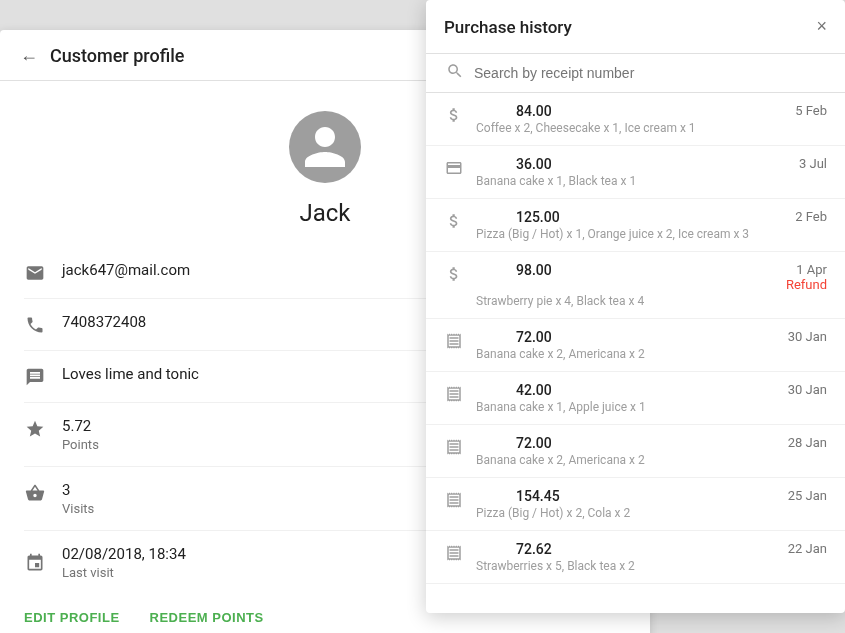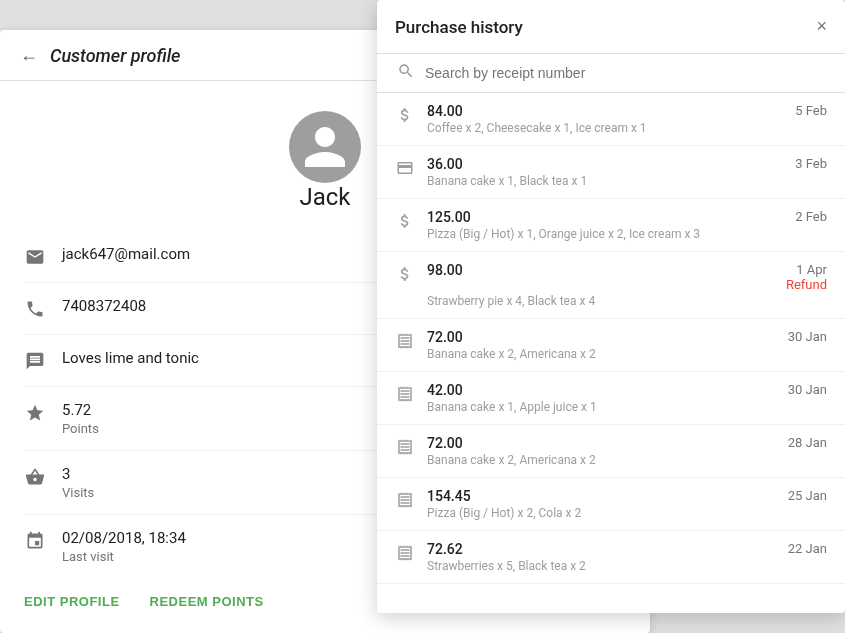--- a/index.html
+++ b/index.html
@@ -53,21 +53,20 @@
     .back-arrow {
       color: #555;
       font-size: 18px;
       cursor: pointer;
     }
 
     .profile-title {
       font-size: 18px;
       font-weight: 500;
       color: #212121;
-      font-style: italic;
     }
 
     .add-to-ticket-btn {
       color: #4CAF50;
       font-size: 13px;
       font-weight: 700;
       letter-spacing: 0.5px;
       cursor: pointer;
       background: none;
       border: none;
@@ -93,37 +92,38 @@
     .avatar-circle svg {
       width: 50px;
       height: 50px;
       fill: #fff;
     }
 
     .profile-name {
       font-size: 24px;
       font-weight: 400;
       color: #212121;
-      margin-top: 0;
+      margin-top: 16px;
     }
 
     .profile-info {
       padding: 0 24px;
     }
 
     .info-row {
       display: flex;
       align-items: flex-start;
       padding: 14px 0;
       border-bottom: 1px solid #f0f0f0;
       gap: 16px;
     }
 
     .info-row:last-child {
       border-bottom: none;
+      align-items: center;
     }
 
     .info-icon {
       width: 22px;
       height: 22px;
       color: #757575;
       flex-shrink: 0;
       margin-top: 1px;
       display: flex;
       align-items: center;
@@ -167,21 +167,21 @@
       cursor: pointer;
       background: none;
       border: none;
     }
 
     
     .purchase-panel {
       position: absolute;
       right: 0;
       top: 0;
-      width: 468px;
+      width: 419px;
       height: 613px;
       background: #fff;
       border-radius: 4px;
       box-shadow: 0 4px 20px rgba(0,0,0,0.2);
       z-index: 2;
       display: flex;
       flex-direction: column;
       overflow: hidden;
     }
 
@@ -264,20 +264,21 @@
     }
 
     .receipt-content {
       flex: 1;
     }
 
     .receipt-top {
       display: flex;
       justify-content: space-between;
       align-items: flex-start;
+      margin-left: 40px;
     }
 
     .receipt-amount {
       font-size: 14px;
       font-weight: 500;
       color: #212121;
     }
 
     .receipt-date {
       font-size: 13px;
@@ -430,21 +431,21 @@
         <div class="receipt-item">
     <div class="receipt-icon">
             <svg viewBox="0 0 24 24" fill="#9e9e9e" width="18" height="18">
               <path d="M20 4H4c-1.11 0-2 .89-2 2v12c0 1.11.89 2 2 2h16c1.11 0 2-.89 2-2V6c0-1.11-.89-2-2-2zm0 14H4v-6h16v6zm0-10H4V6h16v2z"></path>
             </svg>
           </div>
     <div class="receipt-content">
       <div class="receipt-top">
         <span class="receipt-amount">36.00</span>
         <div style="display:flex;flex-direction:column;align-items:flex-end;">
-                <span class="receipt-date">3 Feb</span>
+                <span class="receipt-date">3 Jul</span>
               </div>
       </div>
       <div class="receipt-items-text">Banana cake x 1, Black tea x 1</div>
     </div>
   </div>
         <div class="receipt-item">
     <div class="receipt-icon">
             <svg viewBox="0 0 24 24" fill="#9e9e9e" width="18" height="18">
               <path d="M11.8 10.9c-2.27-.59-3-1.2-3-2.15 0-1.09 1.01-1.85 2.7-1.85 1.78 0 2.44.85 2.5 2.1h2.21c-.07-1.72-1.12-3.3-3.21-3.81V3h-3v2.16c-1.94.42-3.5 1.68-3.5 3.61 0 2.31 1.91 3.46 4.7 4.13 2.5.6 3 1.48 3 2.41 0 .69-.49 1.79-2.7 1.79-2.06 0-2.87-.92-2.98-2.1h-2.2c.12 2.19 1.76 3.42 3.68 3.83V21h3v-2.15c1.95-.37 3.5-1.5 3.5-3.55 0-2.84-2.43-3.81-4.7-4.4z"></path>
             </svg>

